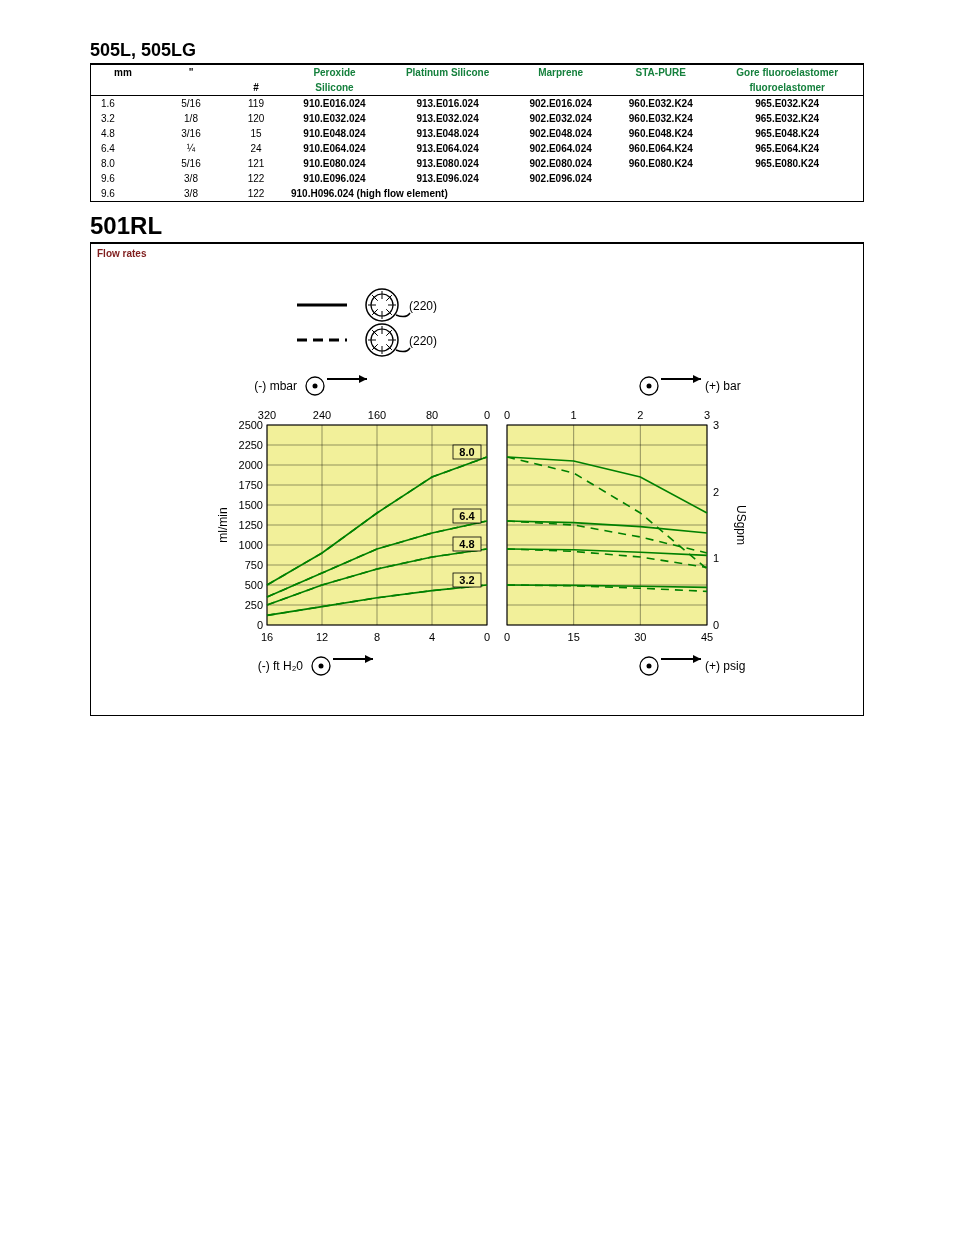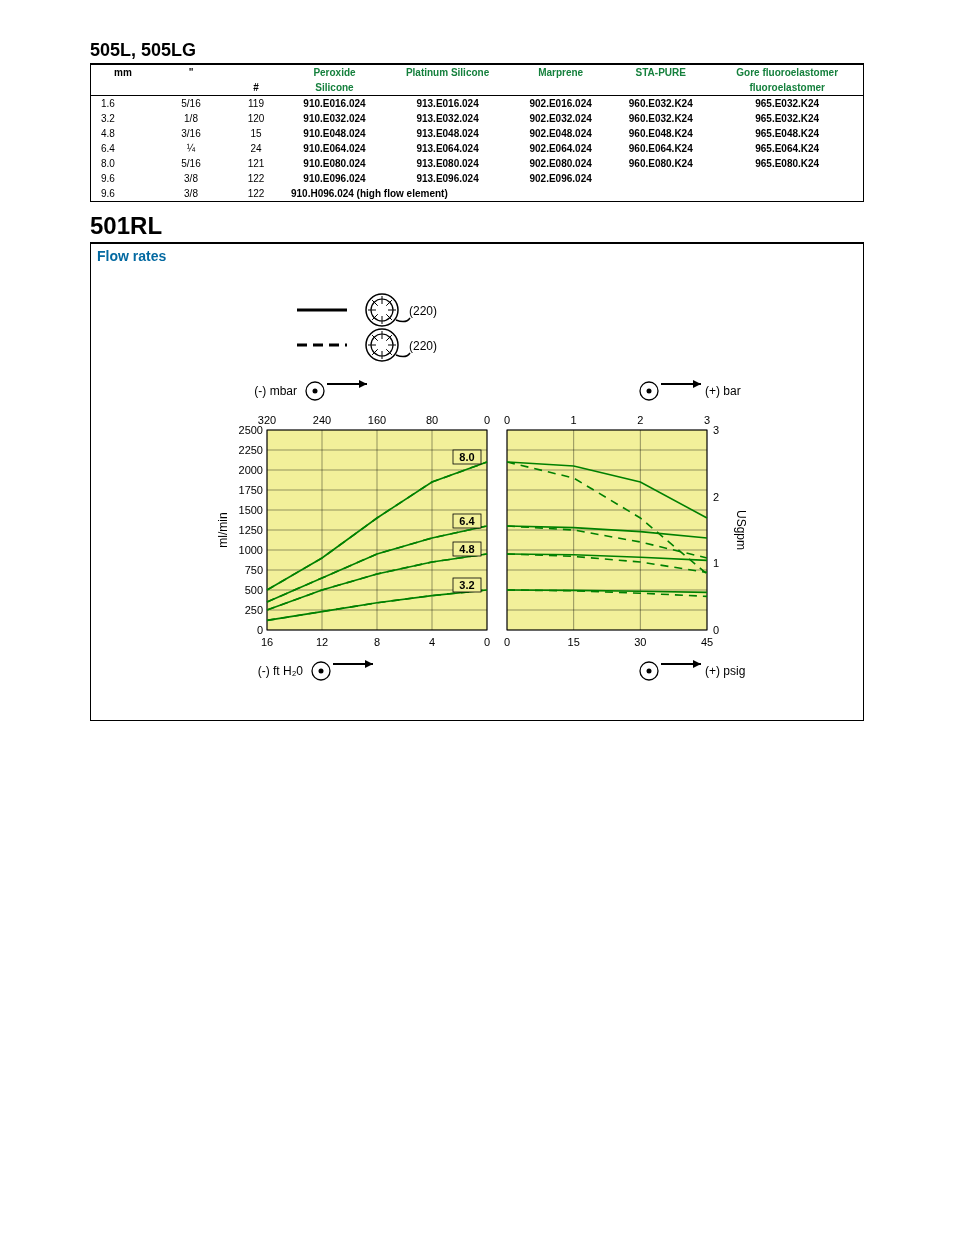--- a/index.html
+++ b/index.html
@@ -9,21 +9,21 @@
 .box{border:1px solid #000;margin-top:0}
 .thead-title{color:#008000;font-weight:700;font-size:14px;padding:4px 0 0 34px}
 table.codes{border-collapse:collapse;width:100%;font-size:10px}
 table.codes th,table.codes td{padding:2px 6px;text-align:center;font-weight:400}
 table.codes th{font-weight:700}
 .red{color:#15803d;font-weight:700}
 .bdr-b th{border-bottom:1px solid #000}
 .left{text-align:left!important;padding-left:10px!important}
 .section-title{font-size:24px;font-weight:700;margin:10px 0 0 0}
 .flowbox{border:1px solid #000;margin-top:0;padding:0 0 20px 0}
-.flow-title{color:#0369a1;font-weight:700;font-size:14px;padding:4px 0 0 6px}
+.flow-title{color:#7f1d1d;font-weight:700;font-size:10px;padding:4px 0 0 6px}
 .chart-wrap{display:flex;justify-content:center;margin-top:6px}
 svg{display:block}
 </style>
 </head>
 <body>
 
 <div class="page">
 
   <h2>505L, 505LG</h2>
   <div class="hr"></div>

